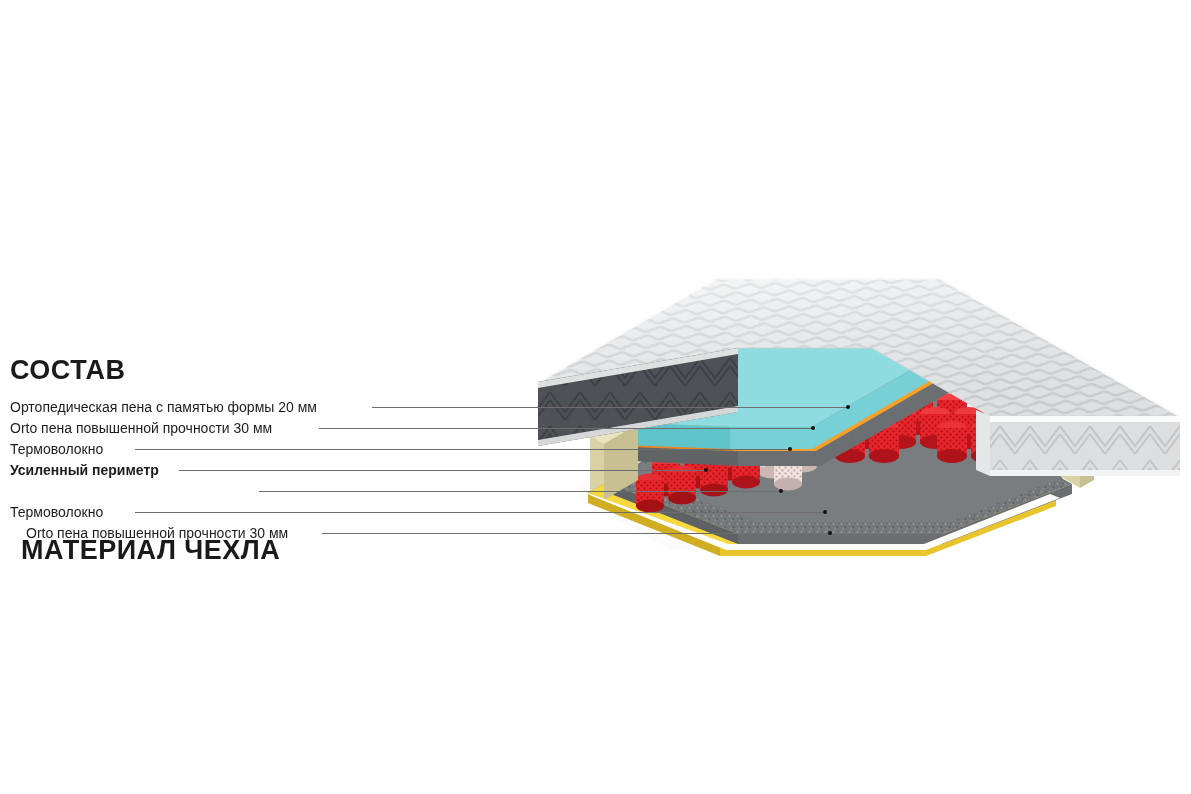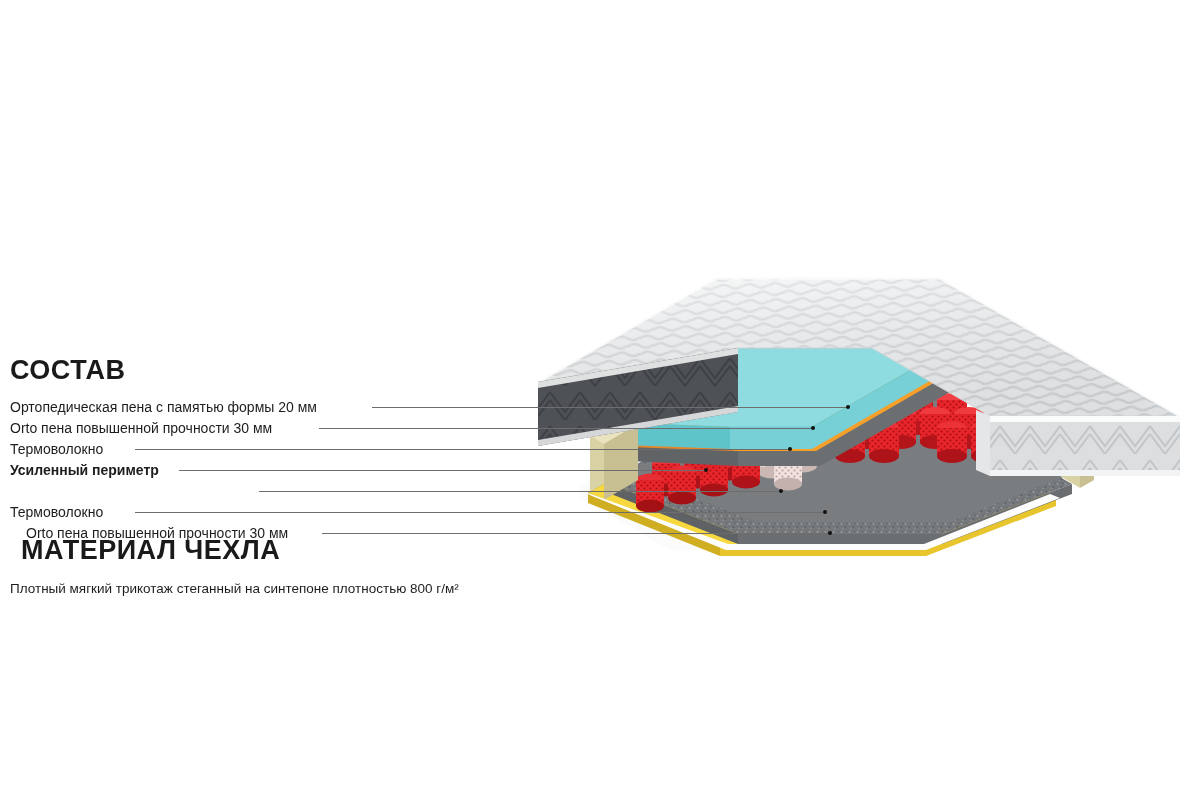--- a/index.html
+++ b/index.html
@@ -370,15 +370,14 @@
 
   <div class="leader" style="left:259px; top:491px; width:522px;"></div>
   <div class="leader-dot" style="left:779px; top:489px;"></div>
 
   <div class="leader" style="left:135px; top:512px; width:690px;"></div>
   <div class="leader-dot" style="left:823px; top:510px;"></div>
 
   <div class="leader" style="left:322px; top:533px; width:508px;"></div>
   <div class="leader-dot" style="left:828px; top:531px;"></div>
 
-  <div id="cover-desc">Плотный мягкий трикотаж стеганный на синтепоне плотностью 800 г/м²</div>
 
 </div>
 
 </body></html>

